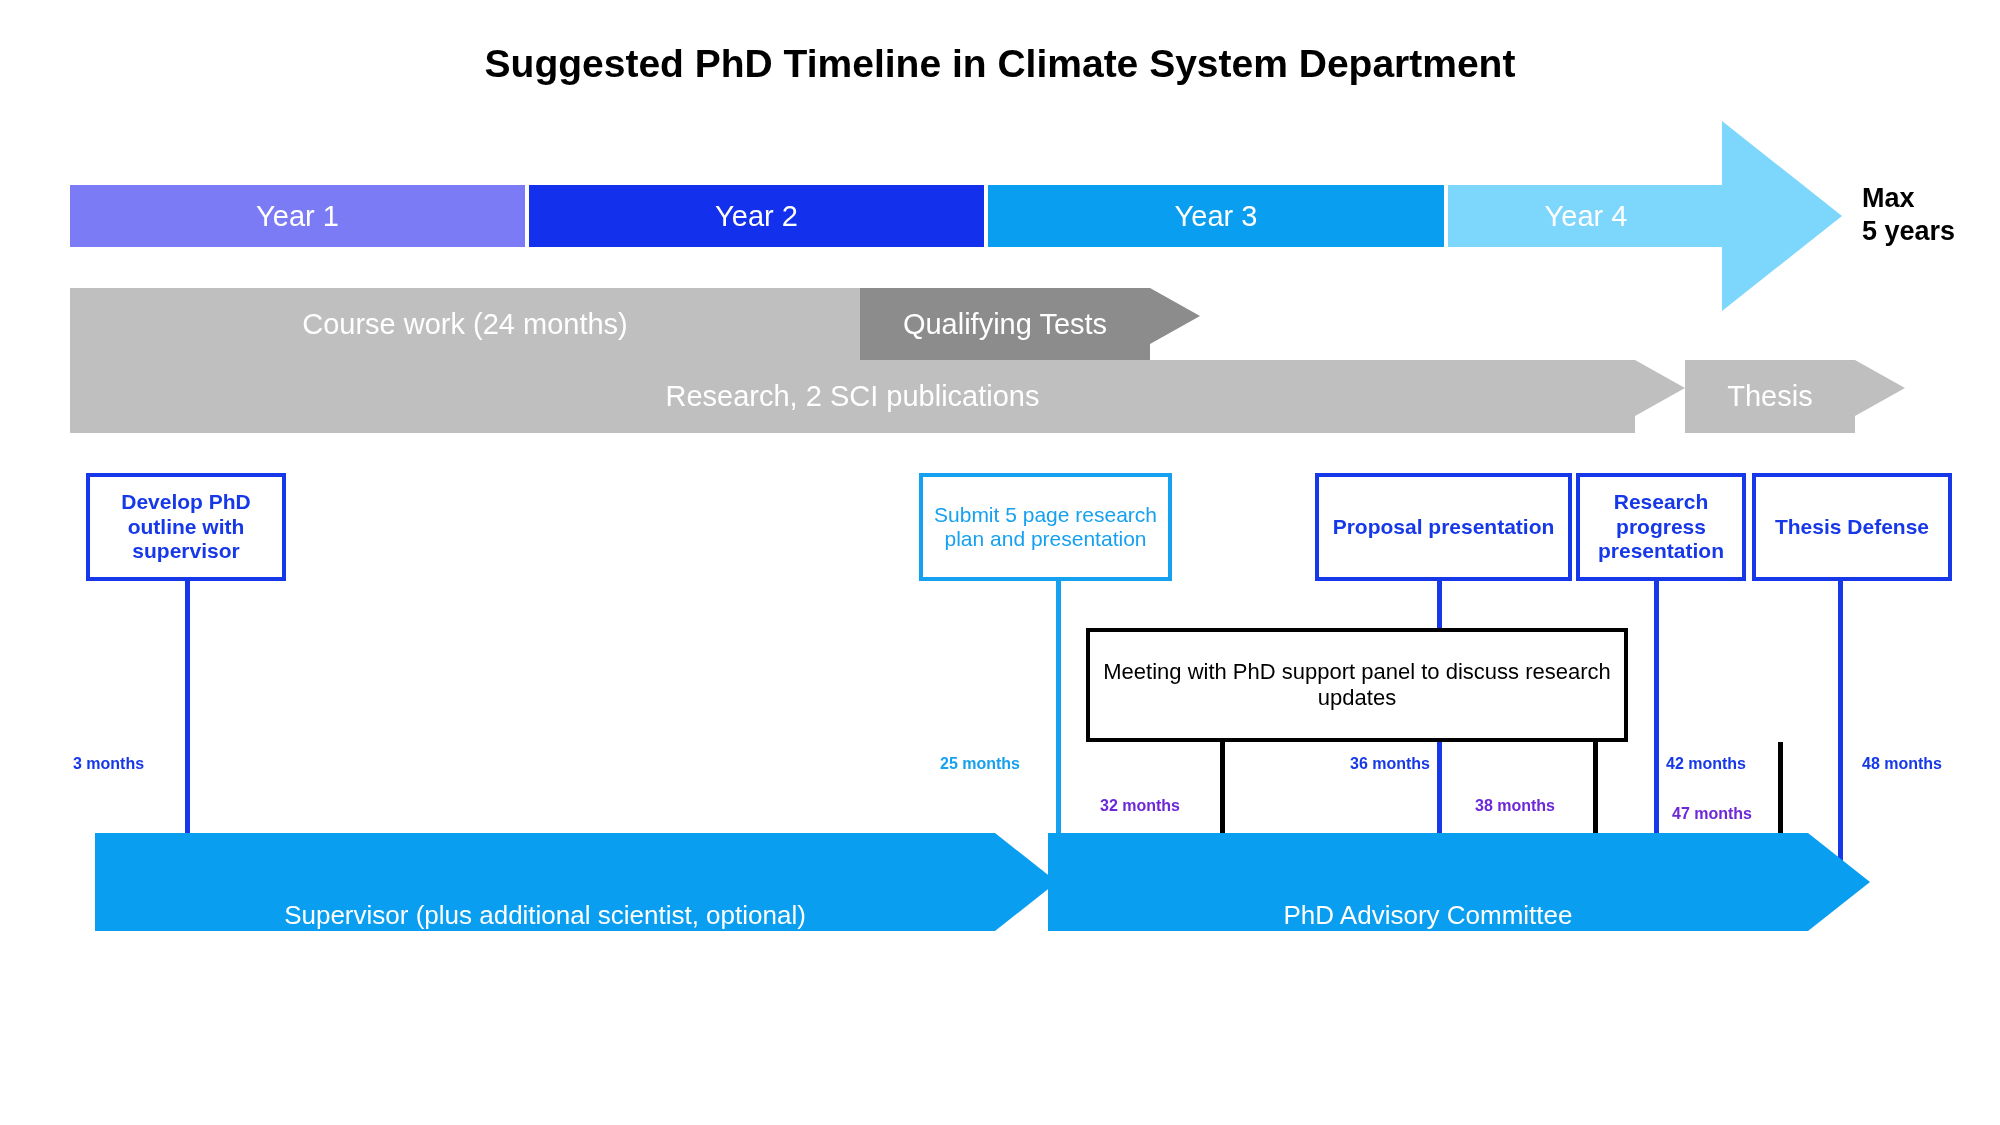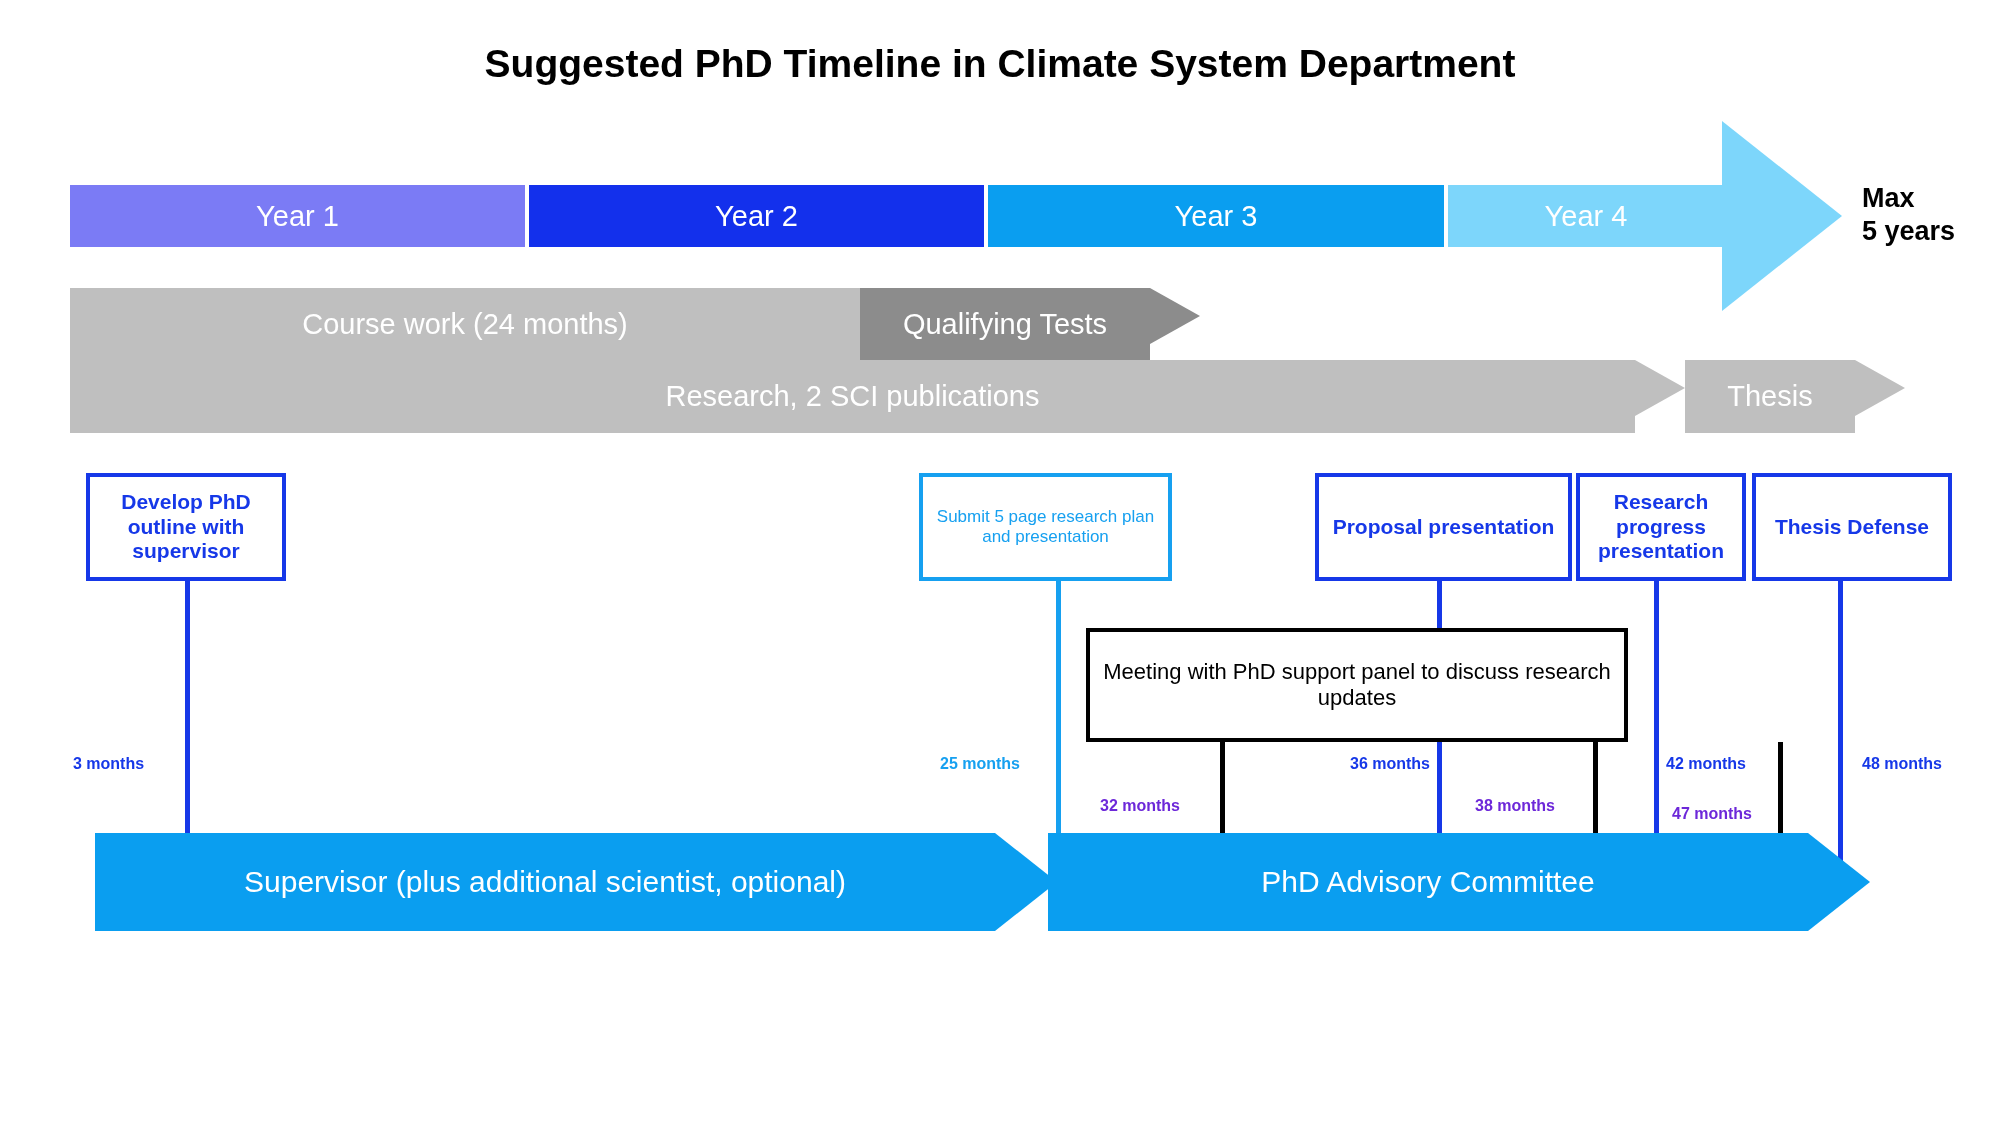--- a/index.html
+++ b/index.html
@@ -84,21 +84,21 @@
     position: absolute;
     box-sizing: border-box;
     display: flex;
     align-items: center;
     justify-content: center;
     text-align: center;
     background: #ffffff;
     line-height: 1.16;
   }
   .mbox-blue    { border: 4px solid #1638e8; color: #1638e8; font-size: 21px; font-weight: bold; }
-  .mbox-azure   { border: 4px solid #16a0f0; color: #16a0f0; font-size: 17px; }
+  .mbox-azure   { border: 4px solid #16a0f0; color: #16a0f0; font-size: 21px; }
   .mbox-black   { border: 4px solid #000000; color: #000000; font-size: 22px; font-weight: normal; }
 
   
   .conn {
     position: absolute;
     width: 5px;
   }
   .arrowhead {
     position: absolute;
     width: 0;
@@ -115,24 +115,24 @@
   .mlabel.blue  { color: #1638e8; }
   .mlabel.azure { color: #16a0f0; }
   .mlabel.black { color: #6d28d9; }
 
   
   .rbar {
     position: absolute;
     height: 98px;
     background: #0a9ef0;
     display: flex;
-    align-items: center;
+    align-items: flex-end;
     justify-content: center;
     color: #ffffff;
-    font-size: 30px;
+    font-size: 26px;
     box-sizing: border-box;
   }
   .rtip {
     position: absolute;
     width: 0;
     height: 0;
     border-top: 49px solid transparent;
     border-bottom: 49px solid transparent;
     border-left-color: #0a9ef0;
   }

